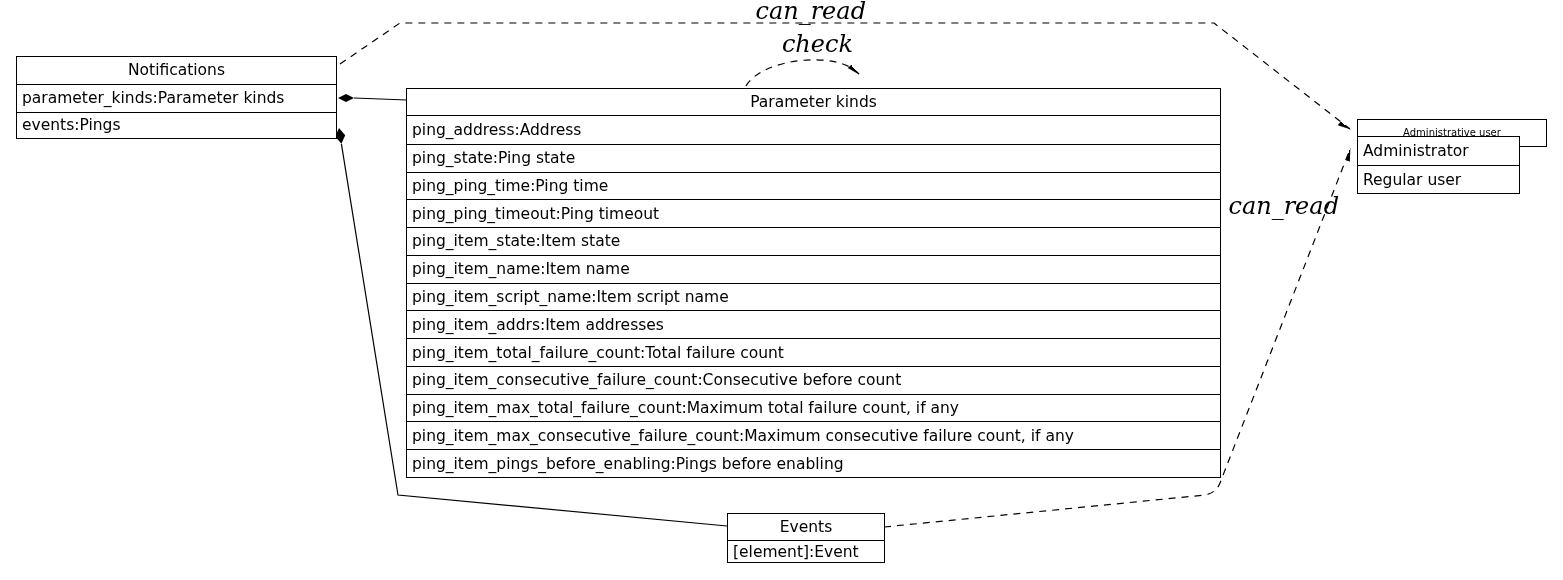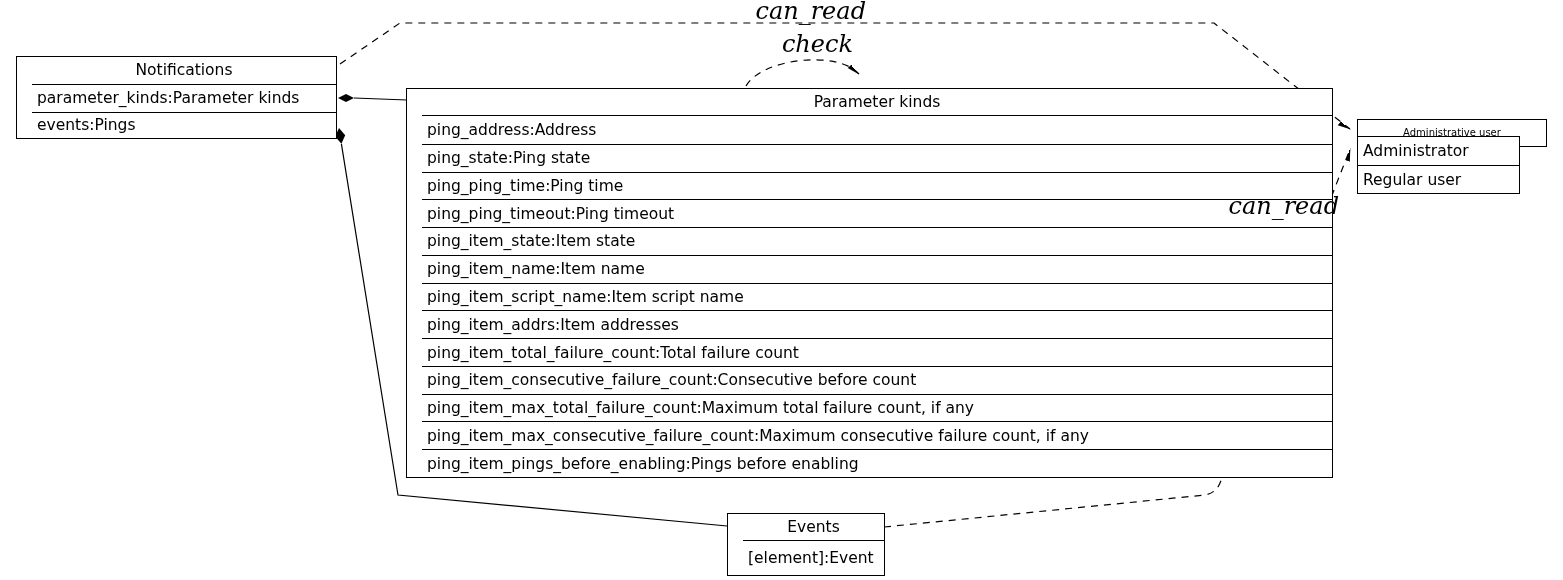--- a/index.html
+++ b/index.html
@@ -23,21 +23,20 @@
     height: 580px;
     pointer-events: none;
   }
   .node {
     position: absolute;
     box-sizing: border-box;
     border: 1px solid #000000;
     background: #ffffff;
     display: flex;
     flex-direction: column;
-    padding-left: 15px;
   }
   .node-title {
     box-sizing: border-box;
     text-align: center;
     font-size: 15.5px;
     line-height: 26px;
     border-bottom: 1px solid #000000;
     white-space: nowrap;
     overflow: hidden;
   }
@@ -64,22 +63,22 @@
     font-family: "DejaVu Serif", "Liberation Serif", serif;
     font-size: 24px;
     line-height: 20px;
     text-align: right;
     white-space: nowrap;
     font-style: italic;
   }
   
   #node-notifications { left: 16px; top: 56px; width: 321px; height: 83px; }
   #node-notifications .node-title { line-height: 27px; }
-  #node-parameter-kinds { left: 406px; top: 88px; width: 927px; height: 390px; }
-  #node-events { left: 727px; top: 513px; width: 158px; height: 63px; }
+  #node-parameter-kinds { left: 406px; top: 88px; width: 815px; height: 390px; }
+  #node-events { left: 727px; top: 513px; width: 158px; height: 50px; }
   #node-admin-header {
     position: absolute; left: 1357px; top: 119px; width: 190px; height: 28px;
     box-sizing: border-box; border: 1px solid #000000; background: #ffffff;
     text-align: center; font-size: 10px; line-height: 26px; white-space: nowrap;
   }
   #node-admin-rows {
     position: absolute; left: 1357px; top: 136px; width: 163px; height: 58px;
     box-sizing: border-box; border: 1px solid #000000; background: #ffffff;
     display: grid; grid-auto-rows: 1fr;
   }

